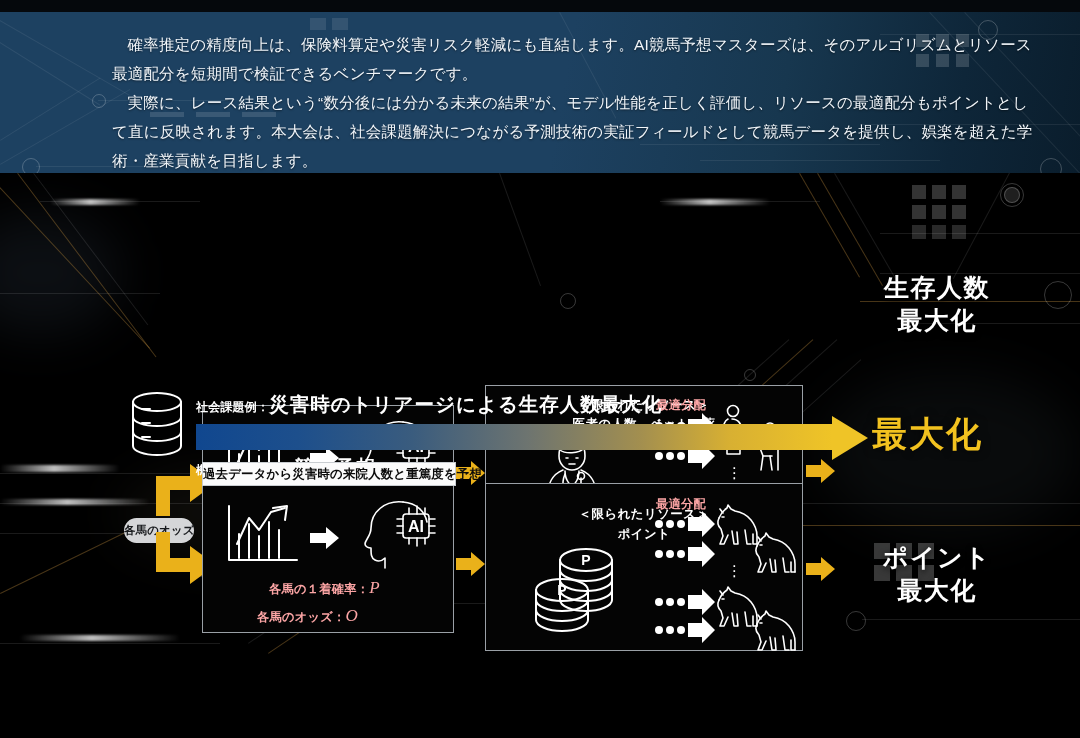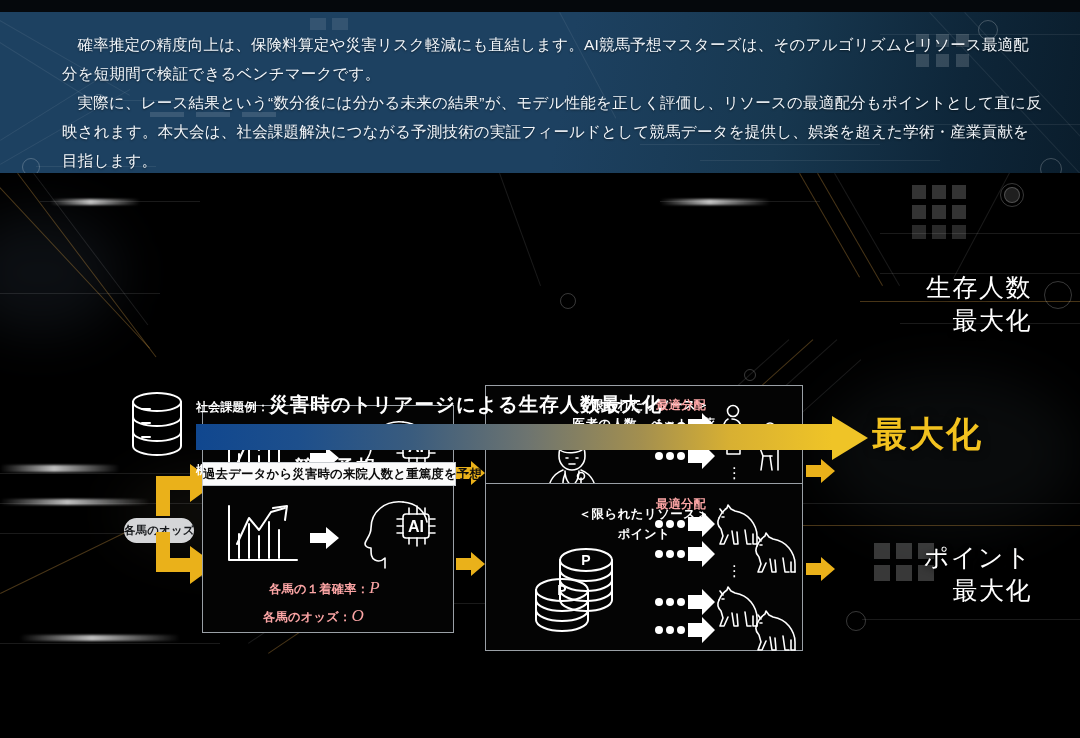--- a/index.html
+++ b/index.html
@@ -27,21 +27,21 @@
   .topstrip{position:absolute;left:0;top:0;width:1080px;height:12px;background:#05080c;z-index:3;}
   .header{
     position:absolute;left:0;top:12px;width:1080px;height:161px;z-index:2;
     background:
       linear-gradient(100deg,#1d4161 0%,#1d4161 52%,#17374f 72%,#0e2639 88%,#0a1d2c 100%);
     overflow:hidden;
   }
   .header .circuit .cline{background:rgba(255,255,255,.075);}
   .header-text{
     position:relative;z-index:5;
-    padding:18px 36px 0 62px;
+    padding:18px 36px 0 112px;
     font-size:15.5px;line-height:29px;letter-spacing:.2px;
     color:#f2f6fa;text-shadow:0 1px 2px rgba(0,0,0,.5);
   }
   .header-text p{margin:0;text-indent:1em;}
 
   
   .stage{position:absolute;left:0;top:173px;width:1080px;height:492px;background:#000;overflow:hidden;z-index:1;}
 
   
   .footer{position:absolute;left:0;top:665px;width:1080px;height:73px;background:#000;z-index:4;}
@@ -74,21 +74,21 @@
     background:linear-gradient(90deg,#10478f 0%,#1d4f8c 16%,#3a5c7e 34%,#6d7470 52%,#a38f4f 70%,#d8b032 84%,#efc427 100%);}
   .gradhead{position:absolute;width:0;height:0;
     border-top:22px solid transparent;border-bottom:22px solid transparent;border-left:36px solid #efc427;}
 
   .midlabel{position:absolute;font-size:12px;font-weight:bold;color:#fff;letter-spacing:.2px;white-space:nowrap;}
   .midlabel b.big{font-size:19.5px;letter-spacing:1px;}
 
   .maxword{position:absolute;font-size:35px;font-weight:bold;color:#f2c21f;letter-spacing:2px;
     text-shadow:0 0 10px rgba(0,0,0,.8);white-space:nowrap;}
 
-  .outlabel{position:absolute;font-size:25px;font-weight:normal;color:#fff;line-height:33px;text-align:right;
+  .outlabel{position:absolute;font-size:25px;font-weight:bold;color:#fff;line-height:33px;text-align:center;
     letter-spacing:1.5px;text-shadow:0 2px 6px rgba(0,0,0,.95);white-space:nowrap;}
 
   
   .chev{position:absolute;}
 
   .elbow{position:absolute;}
 
   svg{display:block;overflow:visible;}
   .stroke{fill:none;stroke:#ffffff;stroke-width:2;stroke-linecap:round;stroke-linejoin:round;}
   .stroke-thin{fill:none;stroke:#ffffff;stroke-width:1.6;stroke-linecap:round;stroke-linejoin:round;}
@@ -465,21 +465,21 @@
           <path class="stroke-thin" d="M58 14 L58 20 M66 12 L66 20 M74 14 L74 20"></path>
           <path class="stroke-thin" d="M58 44 L58 50 M66 44 L66 52 M74 44 L74 50"></path>
           <path class="stroke-thin" d="M46 25 L52 25 M46 32 L52 32 M46 39 L52 39"></path>
           <path class="stroke-thin" d="M78 25 L84 25 M78 32 L84 32 M78 39 L84 39"></path>
         </svg>
       </div>
 
       <div class="lbl" style="left:66px;top:92px;">
         <span>各馬の１着確率：</span><span class="ital">P</span>
       </div>
-      <div class="lbl" style="left:60px;top:120px;text-align:right;">
+      <div class="lbl" style="left:54px;top:120px;text-align:right;">
         <span>各馬のオッズ：</span><span class="ital">O</span>
       </div>
     </div>
 
     <div class="chev" style="left:456px;top:378px;">
       <svg width="30" height="26" viewBox="0 0 30 26">
         <path d="M0 7 L15 7 L15 1 L29 13 L15 25 L15 19 L0 19 Z" fill="#eab11a"></path>
       </svg>
     </div>
 

